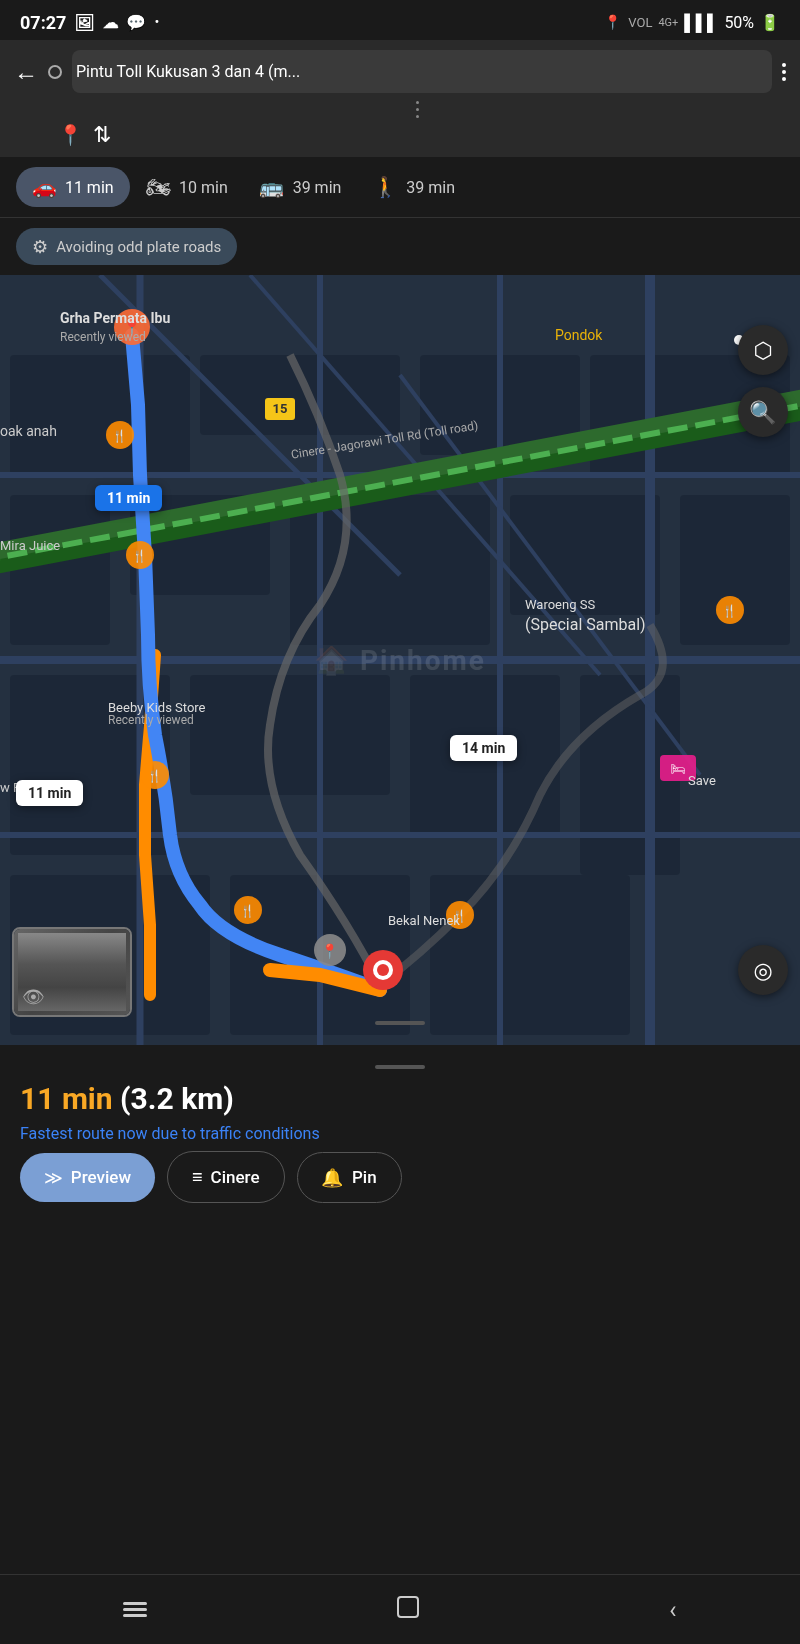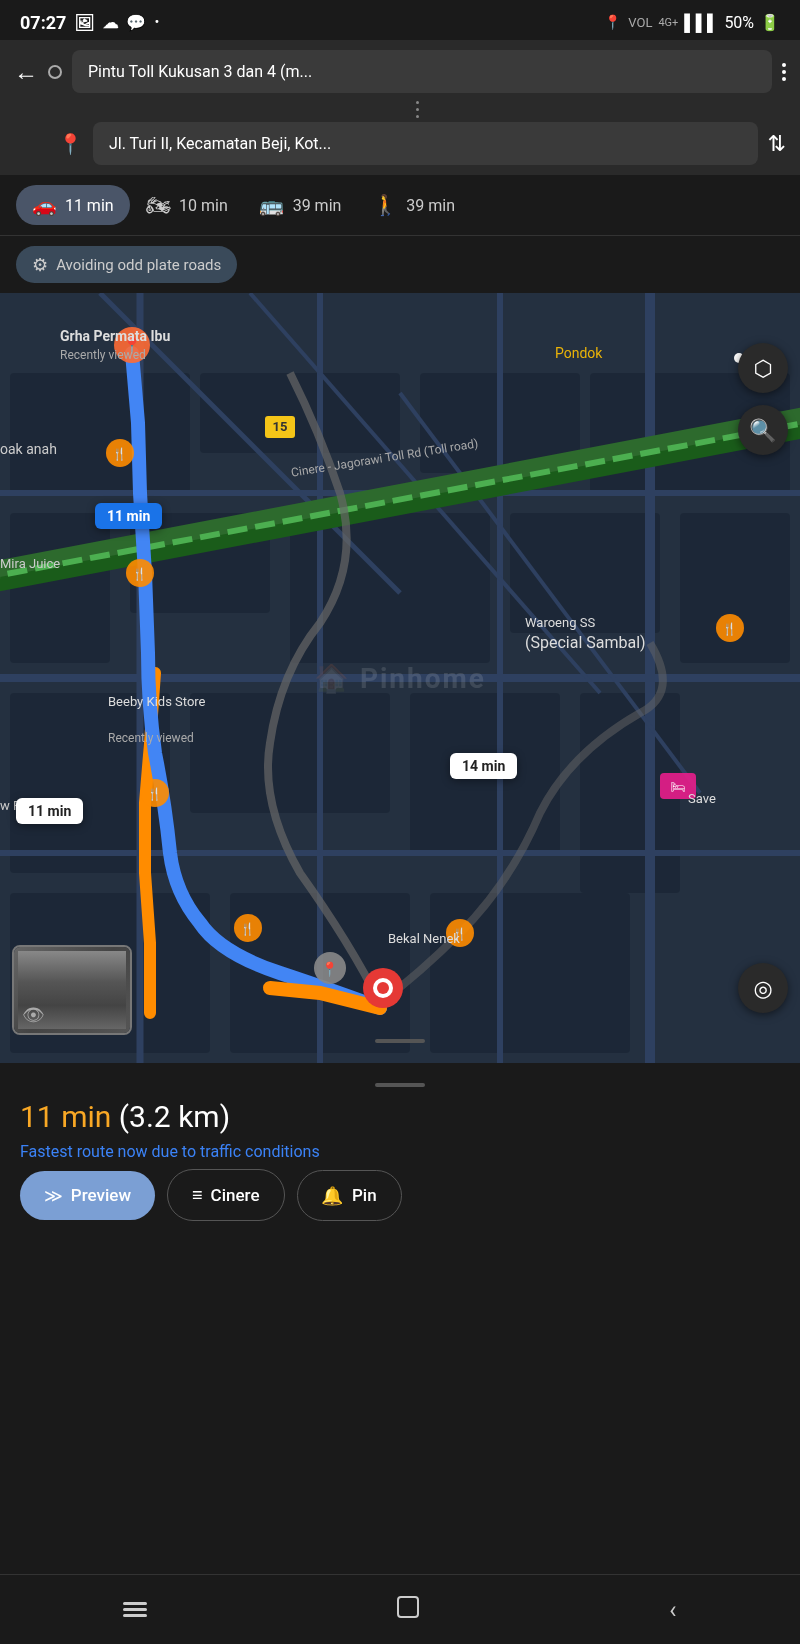--- a/index.html
+++ b/index.html
@@ -47,21 +47,21 @@
       width: 14px; height: 14px;
       border-radius: 50%;
       border: 2px solid #aaa;
       background: transparent;
       flex-shrink: 0;
     }
     .search-input-box {
       flex: 1;
       background: #3a3a3a;
       border-radius: 8px;
-      padding: 12px 16px;
+      padding: 12px 4px;
       font-size: 16px;
       color: #fff;
       white-space: nowrap;
       overflow: hidden;
       text-overflow: ellipsis;
     }
     .more-btn {
       color: #fff;
       font-size: 22px;
       cursor: pointer;
@@ -256,21 +256,21 @@
       white-space: nowrap;
     }
 
     
     .bottom-panel {
       background: #1a1a1a;
       padding: 20px 20px 16px;
     }
     .route-time-dist {
       font-size: 30px;
-      font-weight: normal;
+      font-weight: bold;
       margin-bottom: 8px;
     }
     .route-time-dist .time-yellow { color: #f9a825; }
     .route-time-dist .dist-white { color: #fff; }
     .route-desc {
       font-size: 16px;
       color: #3b82f6;
       margin-bottom: 8px;
     }
 
@@ -363,21 +363,20 @@
     </div>
   </div>
   <div class="divider-dots">
     <span></span>
       <span></span>
       <span></span>
   </div>
   <div class="destination-row" style="margin-top:6px;">
     <div style="width:34px; flex-shrink:0;"></div>
     <div class="pin-icon">📍</div>
-    <div class="search-input-box">Jl. Turi II, Kecamatan Beji, Kot...</div>
     <div class="swap-btn" style="font-size:22px;">⇅</div>
   </div>
 </div>
 
 <div class="transport-bar">
   <div class="transport-mode active">
     <span class="transport-icon">🚗</span>
     <span>11 min</span>
   </div>
   <div class="transport-mode">
@@ -488,21 +487,21 @@
     <text x="280" y="138" text-anchor="middle" font-size="13" font-weight="bold" fill="#333">15</text>
   </svg>
 
   <div class="map-label" style="top:35px;left:60px;color:#ddd;font-size:14px;font-weight:bold;">Grha Permata Ibu</div>
   <div class="map-label" style="top:55px;left:60px;color:#aaa;font-size:12px;">Recently viewed</div>
   <div class="map-label" style="top:148px;left:0px;color:#ccc;font-size:14px;">oak anah</div>
   <div class="map-label" style="top:263px;left:0px;color:#ccc;font-size:13px;">Mira Juice</div>
   <div class="map-label" style="top:158px;left:290px;color:#aaa;font-size:12px;transform:rotate(-9deg);">Cinere - Jagorawi Toll Rd (Toll road)</div>
   <div class="map-label" style="top:322px;left:525px;color:#ddd;font-size:13px;">Waroeng SS</div>
   <div class="map-label" style="top:340px;left:525px;color:#ddd;font-size:16px;">(Special Sambal)</div>
-  <div class="map-label" style="top:401px;left:108px;color:#ddd;font-size:13px;text-align:right;">Beeby Kids Store</div>
+  <div class="map-label" style="top:425px;left:108px;color:#ddd;font-size:13px;text-align:right;">Beeby Kids Store</div>
   <div class="map-label" style="top:438px;left:108px;color:#aaa;font-size:12px;">Recently viewed</div>
   <div class="map-label" style="top:505px;left:0px;color:#ccc;font-size:13px;">w R</div>
   <div class="map-label" style="top:638px;left:388px;color:#ddd;font-size:13px;">Bekal Nenek</div>
   <div class="map-label" style="top:498px;left:688px;color:#ddd;font-size:13px;">Save</div>
   <div class="map-label" style="top:52px;left:555px;color:#eab308;font-size:14px;">Pondok</div>
 
   <div class="pinhome-watermark">🏠 Pinhome</div>
 
   <div class="route-badge active-badge" style="top:210px;left:95px;">11 min</div>
   <div class="route-badge" style="top:460px;left:450px;">14 min</div>

